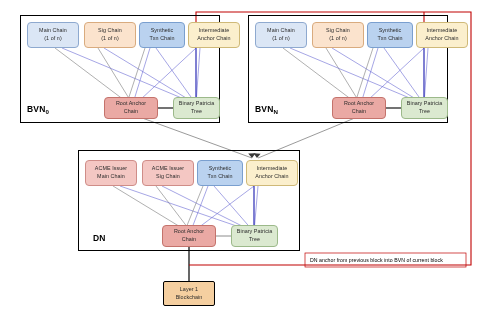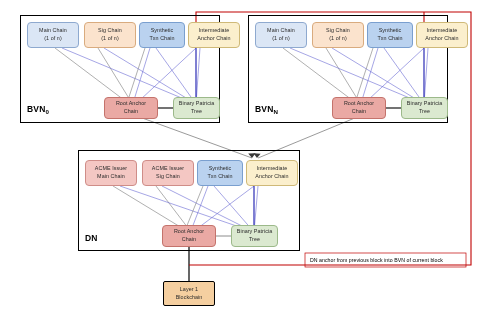--- a/index.html
+++ b/index.html
@@ -151,21 +151,21 @@
   <div class="group-box" style="left:20px;top:15px;width:200px;height:108px;"></div>
   <div class="group-box" style="left:248px;top:15px;width:200px;height:108px;"></div>
   <div class="group-box" style="left:78px;top:150px;width:222px;height:101px;"></div>
 
   <div class="group-label" style="left:27px;top:104px;">
     <span>BVN</span><sub>0</sub>
   </div>
   <div class="group-label" style="left:255px;top:104px;">
     <span>BVN</span><sub>N</sub>
   </div>
-  <div class="group-label" style="left:85px;top:233px;">
+  <div class="group-label" style="left:93px;top:233px;">
     <span>DN</span>
   </div>
 
   <div class="node n-blue" style="left:27px;top:22px;width:52px;height:26px;">Main Chain<br>(1 of n)</div>
   <div class="node n-peach" style="left:84px;top:22px;width:52px;height:26px;">Sig Chain<br>(1 of n)</div>
   <div class="node n-midblue" style="left:139px;top:22px;width:46px;height:26px;">Synthetic<br>Txn Chain</div>
   <div class="node n-cream" style="left:188px;top:22px;width:52px;height:26px;">Intermediate<br>Anchor Chain</div>
   <div class="node n-red" style="left:104px;top:97px;width:54px;height:22px;">Root Anchor<br>Chain</div>
   <div class="node n-green" style="left:173px;top:97px;width:47px;height:22px;">Binary Patricia<br>Tree</div>
 

